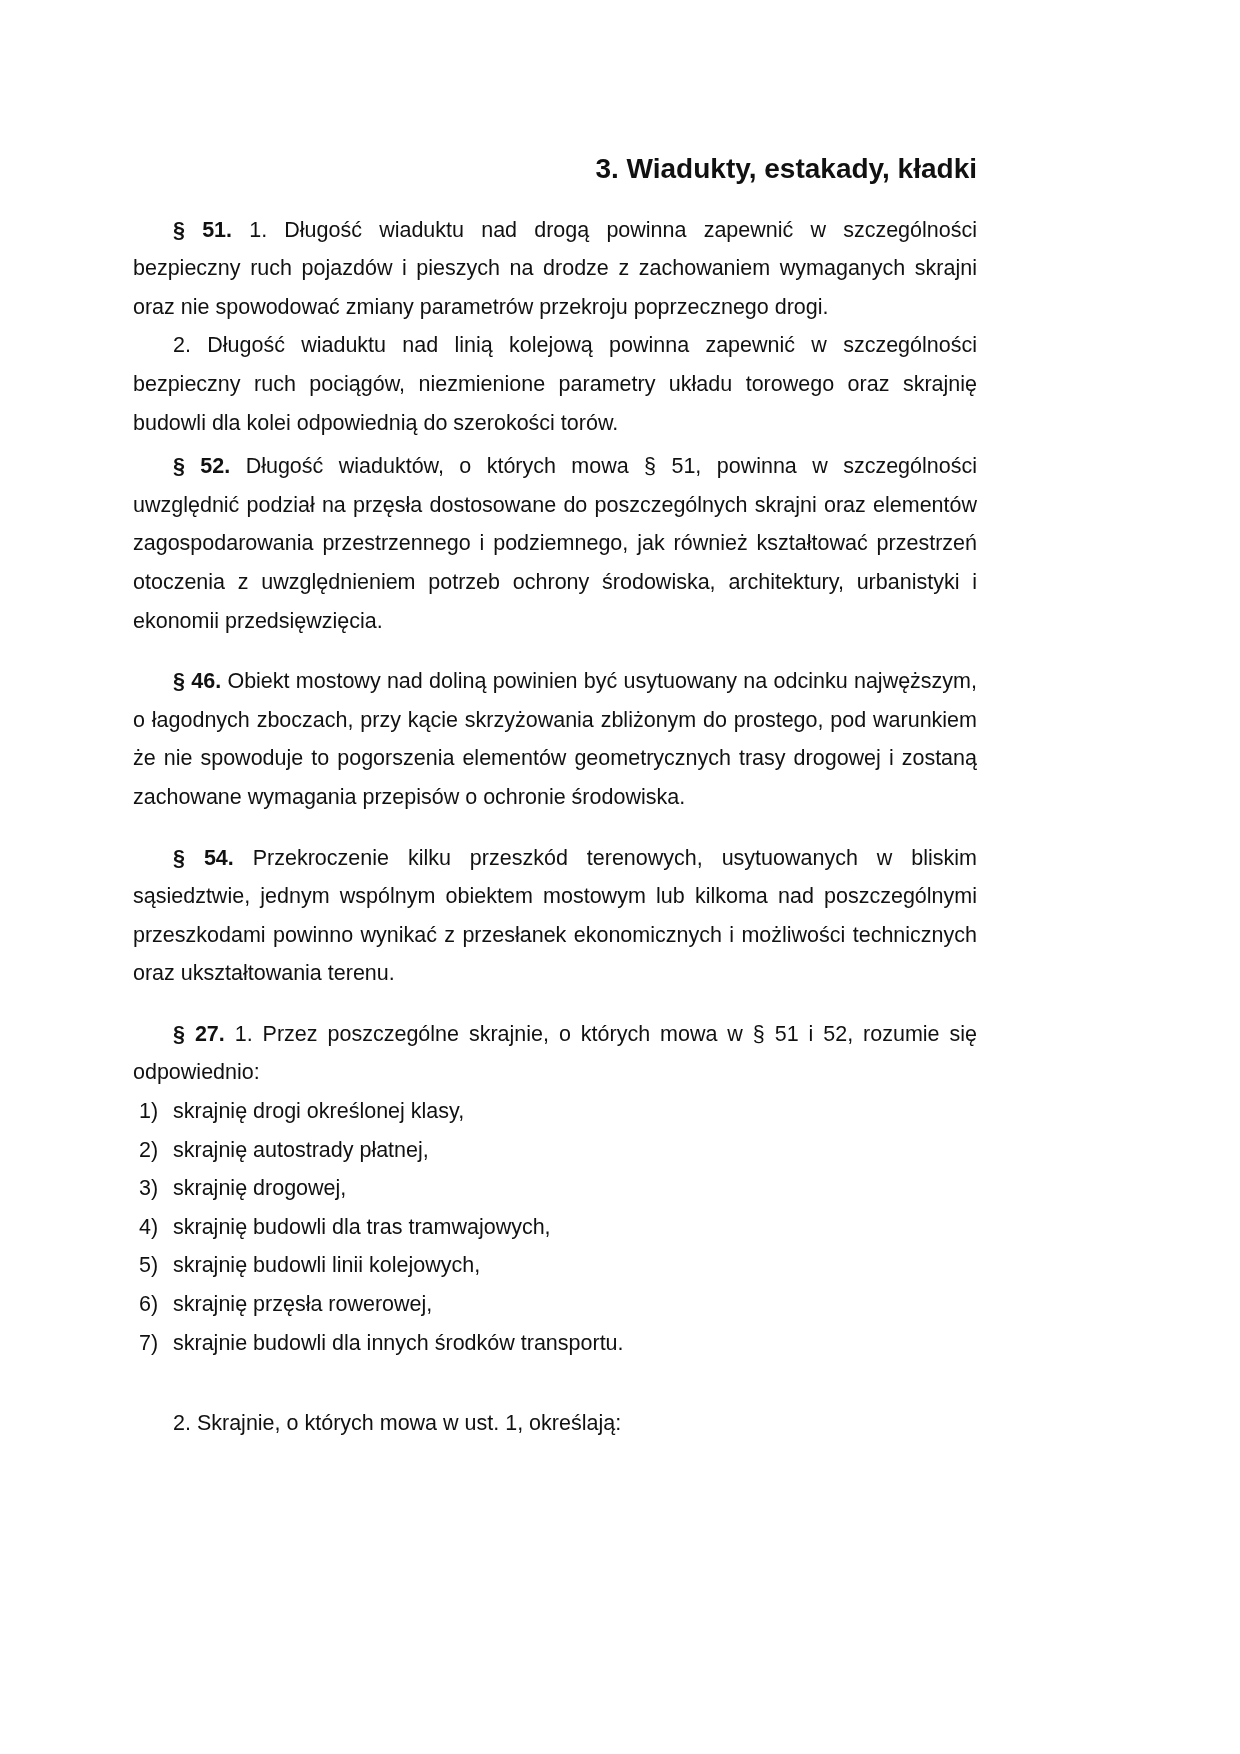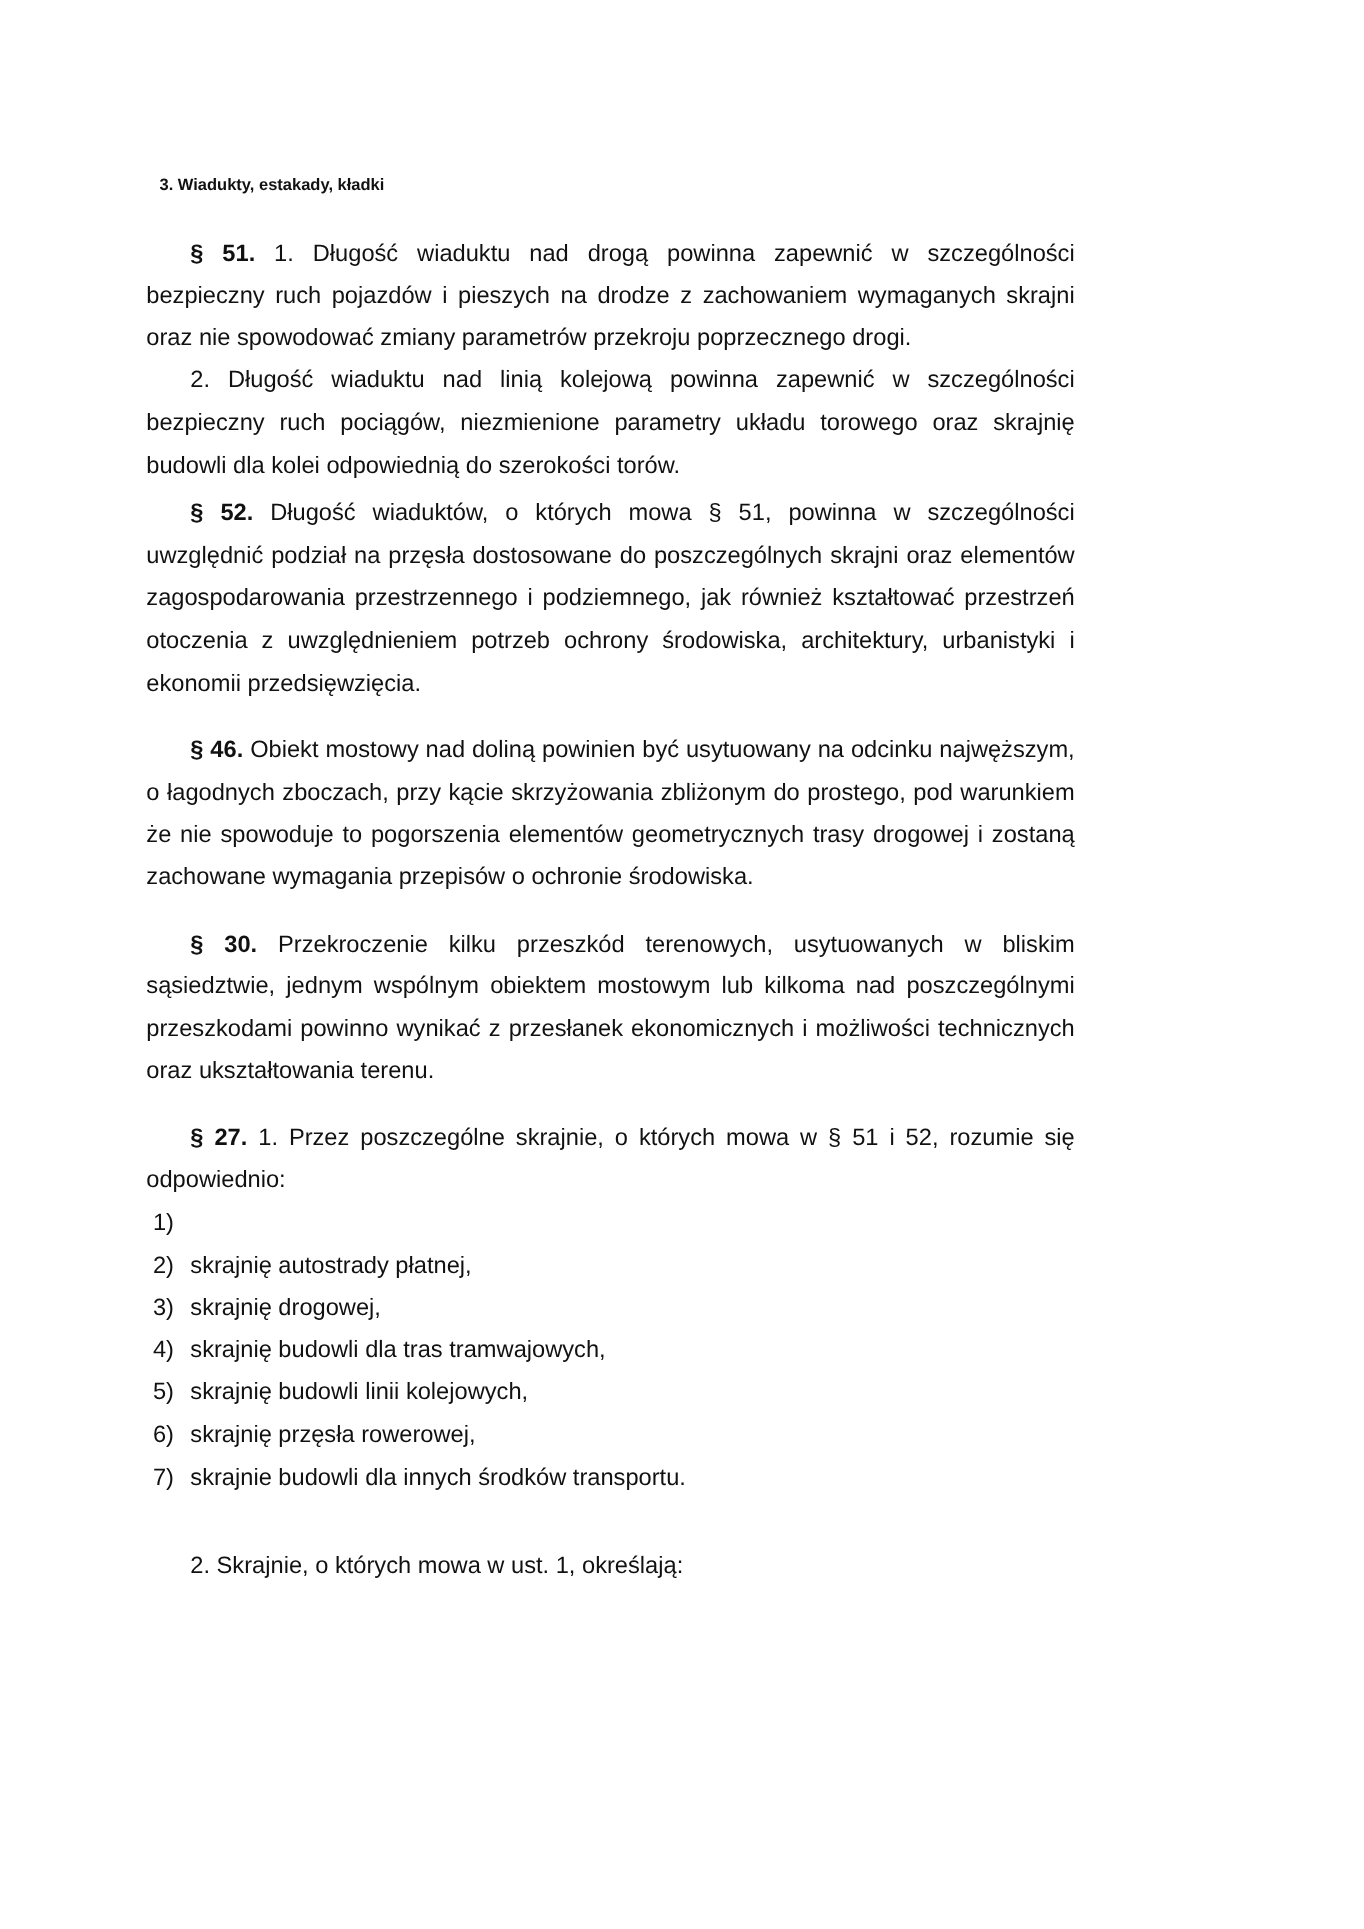--- a/index.html
+++ b/index.html
@@ -17,23 +17,23 @@
     }
     .page {
       position: absolute;
       left: 133px;
       top: 150px;
       width: 844px;
       font-size: 21.5px;
       line-height: 38.6px;
     }
     .title {
-      text-align: left;
+      text-align: right;
       font-weight: bold;
-      font-size: 15px;
+      font-size: 28px;
       margin: 0 0 22px 0;
       padding-left: 12px;
     }
     .para {
       text-align: justify;
       margin: 0 0 22px 0;
       text-indent: 40px;
     }
     .sec { font-weight: bold; }
     .subpara {
@@ -66,27 +66,28 @@
 
   <div>
     <p class="subpara"><span class="sec">§ 51.</span> <span>1. Długość wiaduktu nad drogą powinna zapewnić w szczególności bezpieczny ruch pojazdów i pieszych na drodze z zachowaniem wymaganych skrajni oraz nie spowodować zmiany parametrów przekroju poprzecznego drogi.</span></p>
     <p class="subpara last">2. Długość wiaduktu nad linią kolejową powinna zapewnić w szczególności bezpieczny ruch pociągów, niezmienione parametry układu torowego oraz skrajnię budowli dla kolei odpowiednią do szerokości torów.</p>
   </div>
 
   <p class="para"><span class="sec">§ 52.</span> <span>Długość wiaduktów, o których mowa § 51, powinna w szczególności uwzględnić podział na przęsła dostosowane do poszczególnych skrajni oraz elementów zagospodarowania przestrzennego i podziemnego, jak również kształtować przestrzeń otoczenia z uwzględnieniem potrzeb ochrony środowiska, architektury, urbanistyki i ekonomii przedsięwzięcia.</span></p>
 
   <p class="para"><span class="sec">§ 46.</span> <span>Obiekt mostowy nad doliną powinien być usytuowany na odcinku najwęższym, o łagodnych zboczach, przy kącie skrzyżowania zbliżonym do prostego, pod warunkiem że nie spowoduje to pogorszenia elementów geometrycznych trasy drogowej i zostaną zachowane wymagania przepisów o ochronie środowiska.</span></p>
 
-  <p class="para"><span class="sec">§ 30.</span> <span>Przekroczenie kilku przeszkód terenowych, usytuowanych w bliskim sąsiedztwie, jednym wspólnym obiektem mostowym lub kilkoma nad poszczególnymi przeszkodami powinno wynikać z przesłanek ekonomicznych i możliwości technicznych oraz ukształtowania terenu.</span></p>
+  <p class="para"><span class="sec">§ 54.</span> <span>Przekroczenie kilku przeszkód terenowych, usytuowanych w bliskim sąsiedztwie, jednym wspólnym obiektem mostowym lub kilkoma nad poszczególnymi przeszkodami powinno wynikać z przesłanek ekonomicznych i możliwości technicznych oraz ukształtowania terenu.</span></p>
 
   <div>
     <p class="subpara"><span class="sec">§ 27.</span> <span>1. Przez poszczególne skrajnie, o których mowa w § 51 i 52, rozumie się odpowiednio:</span></p>
     <ul class="list">
       <li>
           <span class="num">1)</span>
+          <span>skrajnię drogi określonej klasy,</span>
         </li>
       <li>
           <span class="num">2)</span>
           <span>skrajnię autostrady płatnej,</span>
         </li>
       <li>
           <span class="num">3)</span>
           <span>skrajnię drogowej,</span>
         </li>
       <li>

